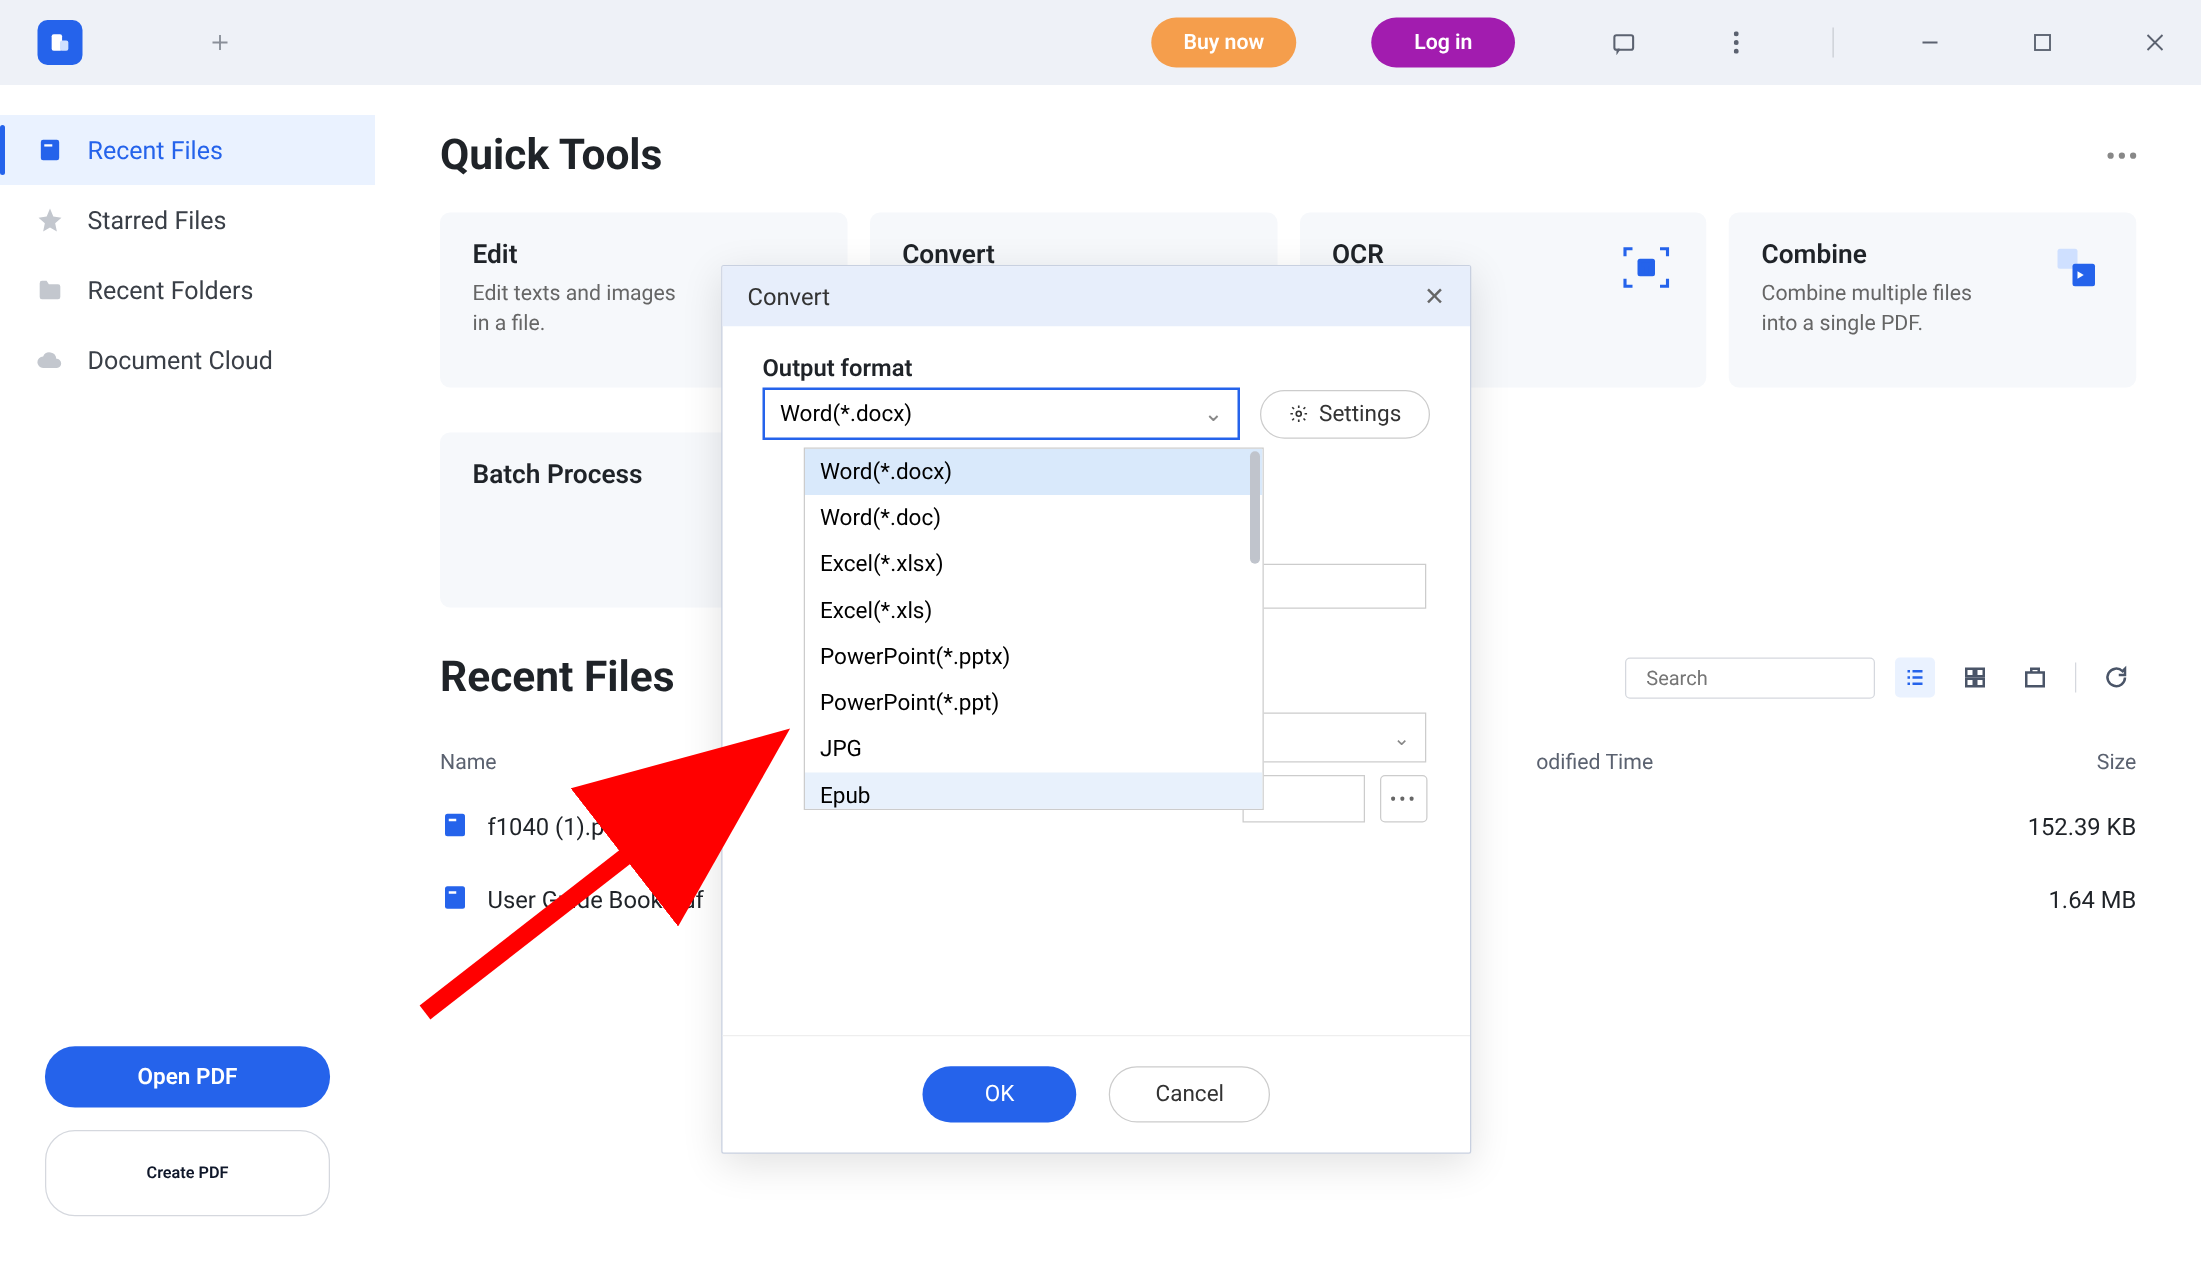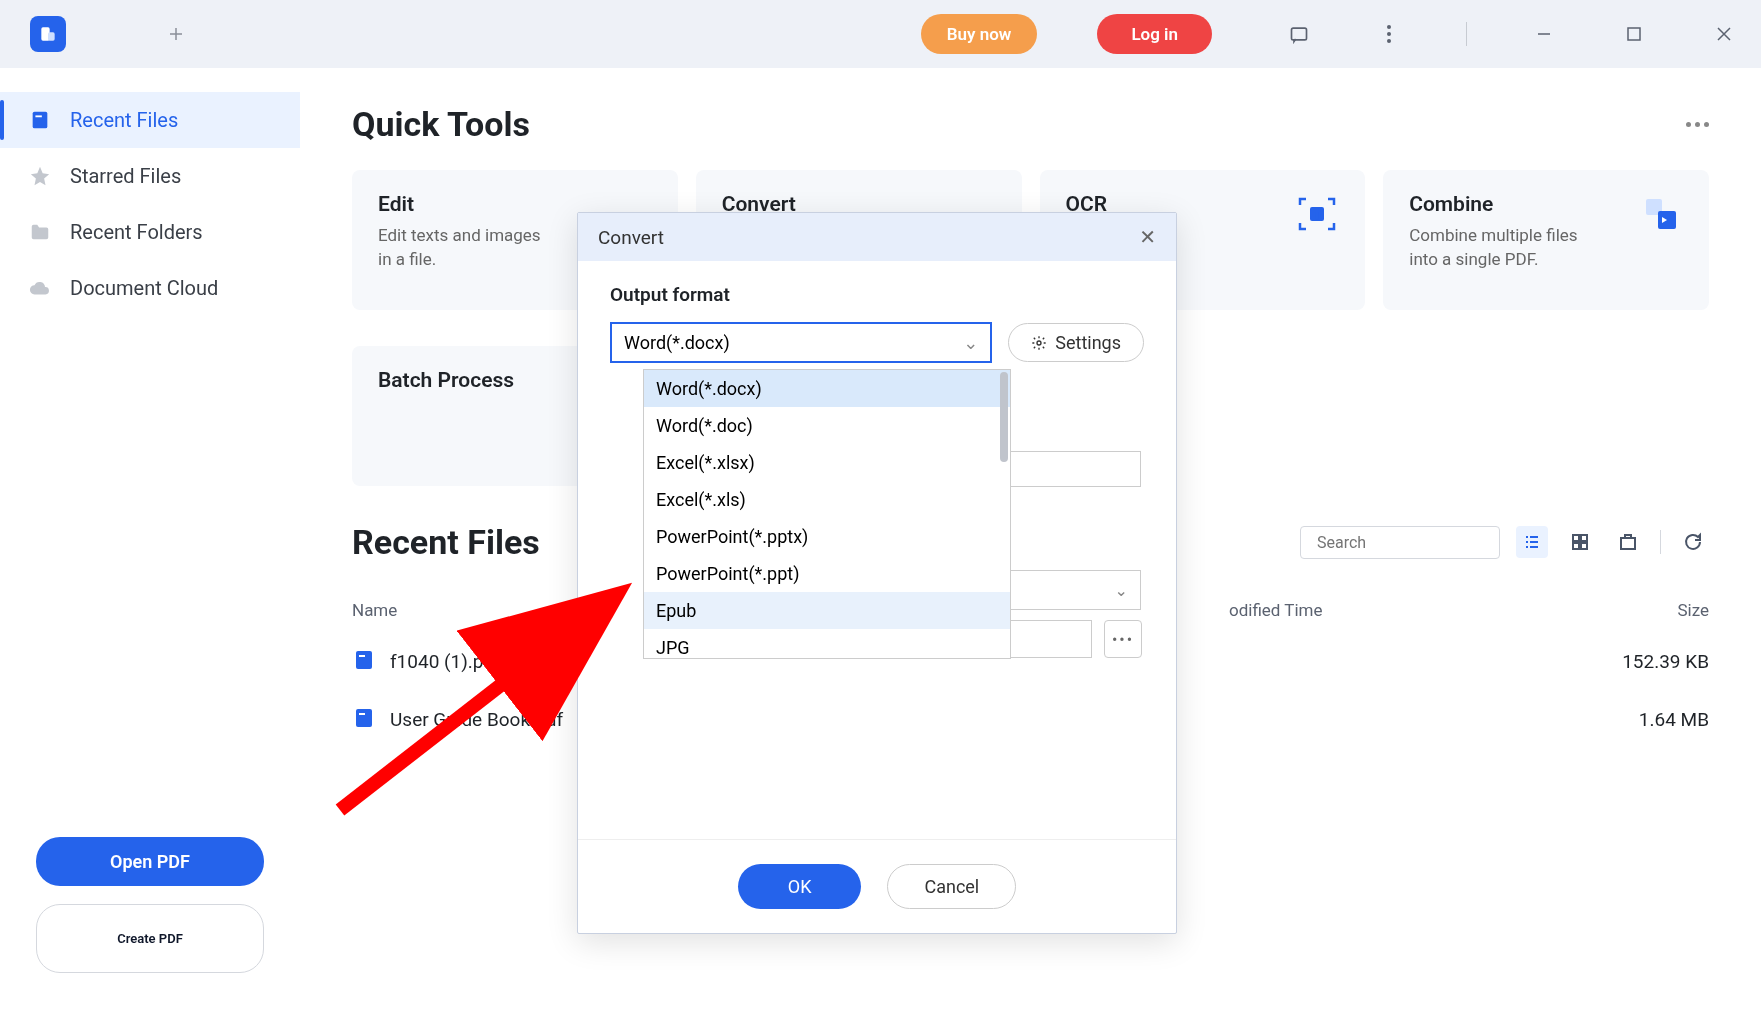--- a/index.html
+++ b/index.html
@@ -4,21 +4,21 @@
 <style>
 * { box-sizing: border-box; margin: 0; padding: 0; font-family: -apple-system, BlinkMacSystemFont, 'Segoe UI', Roboto, sans-serif; }
 body { background: #eef1f7; width: 1761px; height: 1021px; overflow: hidden; position: relative; }
 
 .titlebar { height: 68px; display: flex; align-items: center; padding: 0 16px; gap: 48px; }
 .app-logo { width: 36px; height: 36px; background: #2563eb; border-radius: 8px; display: flex; align-items: center; justify-content: center; margin-left: 14px; }
 .app-logo svg { width: 20px; height: 20px; }
 .plus-tab { width: 28px; height: 28px; margin-left: 48px; display: flex; align-items: center; justify-content: center; color: #8a8f99; cursor: pointer; }
 .titlebar-spacer { flex: 1; }
 .btn-buy { background: #f59e4c; color: #fff; border: none; padding: 10px 26px; border-radius: 20px; font-weight: 600; font-size: 17px; cursor: pointer; margin-right: 12px; }
-.btn-login { background: #ef4444; color: #fff; border: none; padding: 10px 34px; border-radius: 20px; font-weight: 600; font-size: 17px; cursor: pointer; margin-right: 18px; }
+.btn-login { background: #a21caf; color: #fff; border: none; padding: 10px 34px; border-radius: 20px; font-weight: 600; font-size: 17px; cursor: pointer; margin-right: 18px; }
 .title-icon { width: 22px; height: 22px; display: flex; align-items: center; justify-content: center; color: #5b6270; cursor: pointer; margin: 0 10px; }
 .title-sep { width: 1px; height: 24px; background: #c7cbd2; margin: 0 8px; }
 
 .body-wrap { display: flex; height: calc(100% - 68px); background: #fff; border-top-left-radius: 4px; }
 
 .sidebar { width: 300px; background: #fff; padding-top: 24px; display: flex; flex-direction: column; }
 .nav-item { display: flex; align-items: center; padding: 16px 28px; cursor: pointer; position: relative; font-size: 20px; color: #3a3f47; }
 .nav-item .nav-icon { width: 24px; height: 24px; margin-right: 18px; display: flex; align-items: center; justify-content: center; }
 .nav-item.active { background: #eaf2ff; color: #2563eb; }
 .nav-item.active::before { content: ""; position: absolute; left: 0; top: 8px; bottom: 8px; width: 4px; background: #2563eb; border-radius: 2px; }
@@ -56,21 +56,21 @@
 .col-name { flex: 1; display:flex; align-items:center;}
 .col-time { width: 320px; }
 .col-size { width: 160px; text-align: right; }
 .file-icon { width: 26px; height: 26px; margin-right: 12px; }
 
 .modal-overlay { position: absolute; inset: 0; display: flex; justify-content: center; align-items: flex-start; pointer-events: none;}
 .modal { position: absolute; left: 577px; top: 212px; width: 600px; background: #fff; border: 1px solid #c8d0e0; box-shadow: 0 8px 32px rgba(0,0,0,0.12); border-radius: 2px; pointer-events: auto;}
 .modal-header { display:flex; justify-content:space-between; align-items:center; background:#e7eefb; padding: 12px 20px; font-size:19px; color:#333;}
 .modal-close { color:#666; cursor:pointer; font-size:20px;}
 .modal-body { padding: 22px 32px 0; }
-.modal-label { font-size: 19px; font-weight:600; color:#1f2328; margin-bottom: 16px; }
+.modal-label { font-size: 19px; font-weight:600; color:#1f2328; margin-bottom: 4px; }
 .format-row { display:flex; gap:16px; align-items:center; margin-bottom:6px;}
 .format-select { flex:1; border: 2px solid #2563eb; padding: 8px 12px; font-size:18px; display:flex; justify-content:space-between; align-items:center; cursor:pointer;}
 .btn-settings { border:1px solid #ccc; background:#fff; border-radius:20px; padding: 8px 22px; display:flex; align-items:center; gap:8px; font-size:18px; cursor:pointer; color:#333;}
 .dropdown { position:absolute; left:33px; top:128px; width:368px; background:#fff; border:1px solid #ccc; z-index:2; max-height:290px; overflow:hidden;}
 .dd-item { padding: 8px 12px; font-size:18px; cursor:pointer; }
 .dd-item.selected { background:#d9e9fb; }
 .dd-item.hover { background:#e8f1fc; }
 .dd-scroll { position:absolute; right:2px; top:2px; width:8px; height:90px; background:#c0c4cc; border-radius:4px;}
 .modal-body-behind { height: 270px; position:relative;}
 .modal-footer { display:flex; justify-content:center; gap:26px; padding: 24px 0; border-top:1px solid #eee; margin-top:200px;}
@@ -324,22 +324,22 @@
       <div class="modal-body-behind">
 
         <div class="dropdown" style="top:0;">
           <div class="dd-scroll"></div>
           <div class="dd-item selected">Word(*.docx)</div>
           <div class="dd-item">Word(*.doc)</div>
           <div class="dd-item">Excel(*.xlsx)</div>
           <div class="dd-item">Excel(*.xls)</div>
           <div class="dd-item">PowerPoint(*.pptx)</div>
           <div class="dd-item">PowerPoint(*.ppt)</div>
+          <div class="dd-item">JPG</div>
           <div class="dd-item hover">Epub</div>
-          <div class="dd-item">JPG</div>
         </div>
       </div>
     </div>
 
     <div class="modal-footer">
       <button class="btn-ok">OK</button>
       <button class="btn-cancel">Cancel</button>
     </div>
   </div>
 </div>

